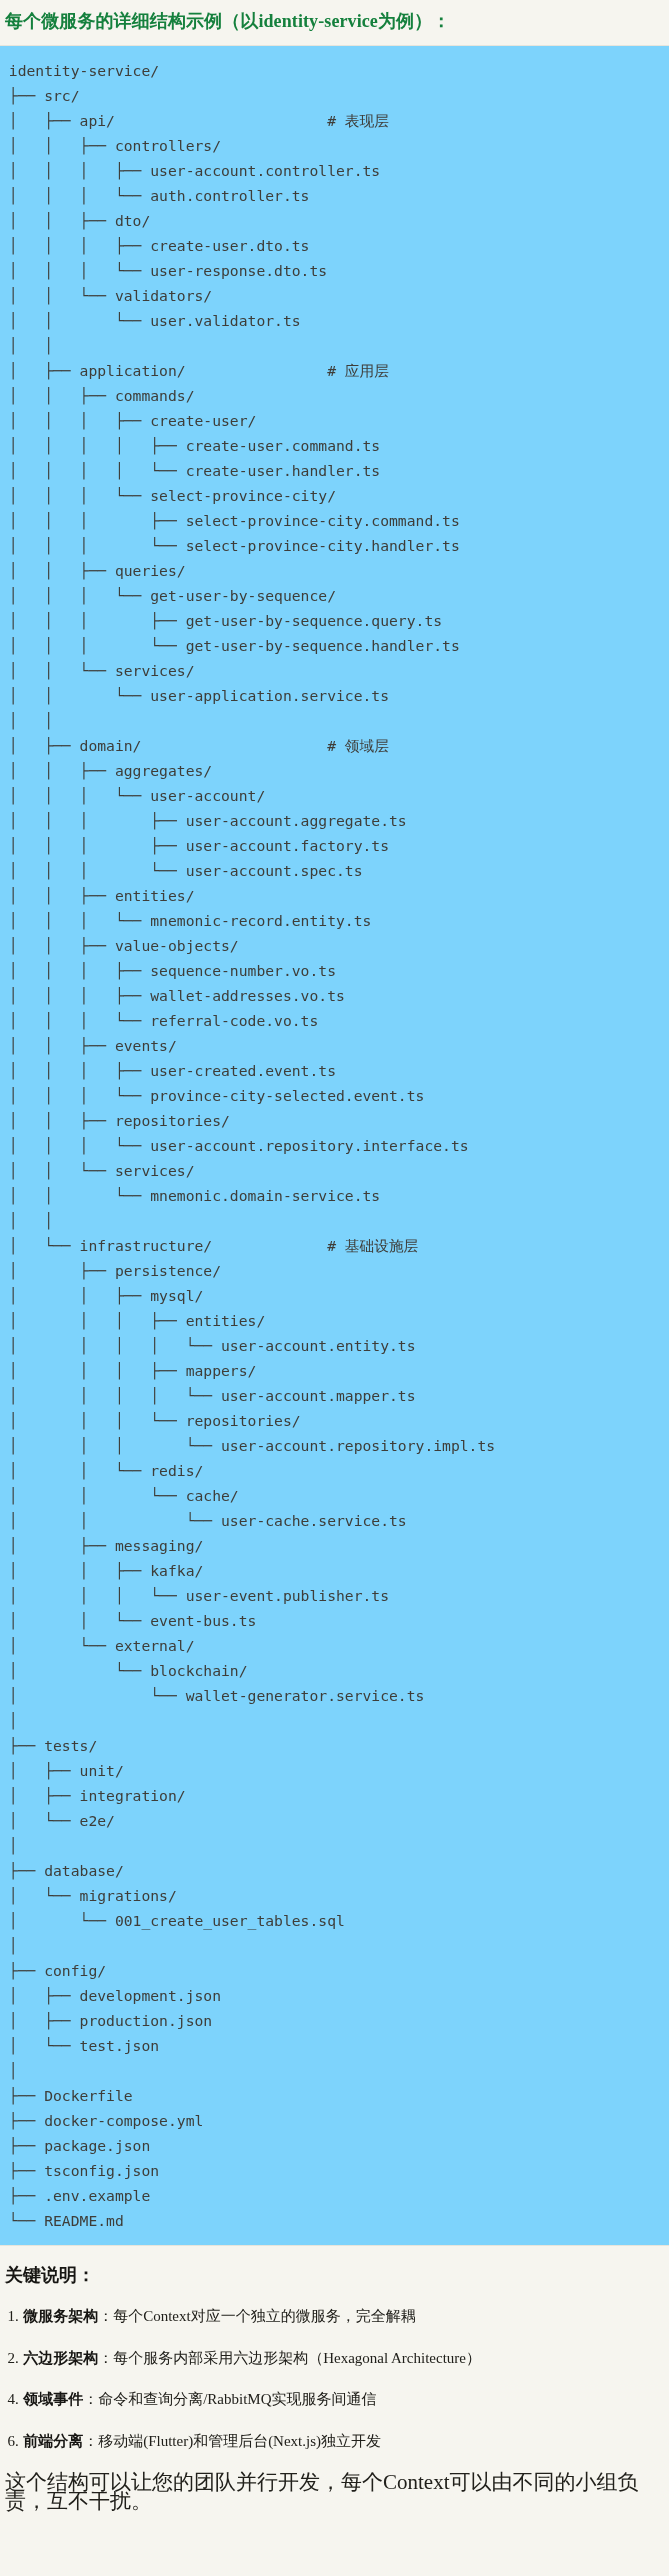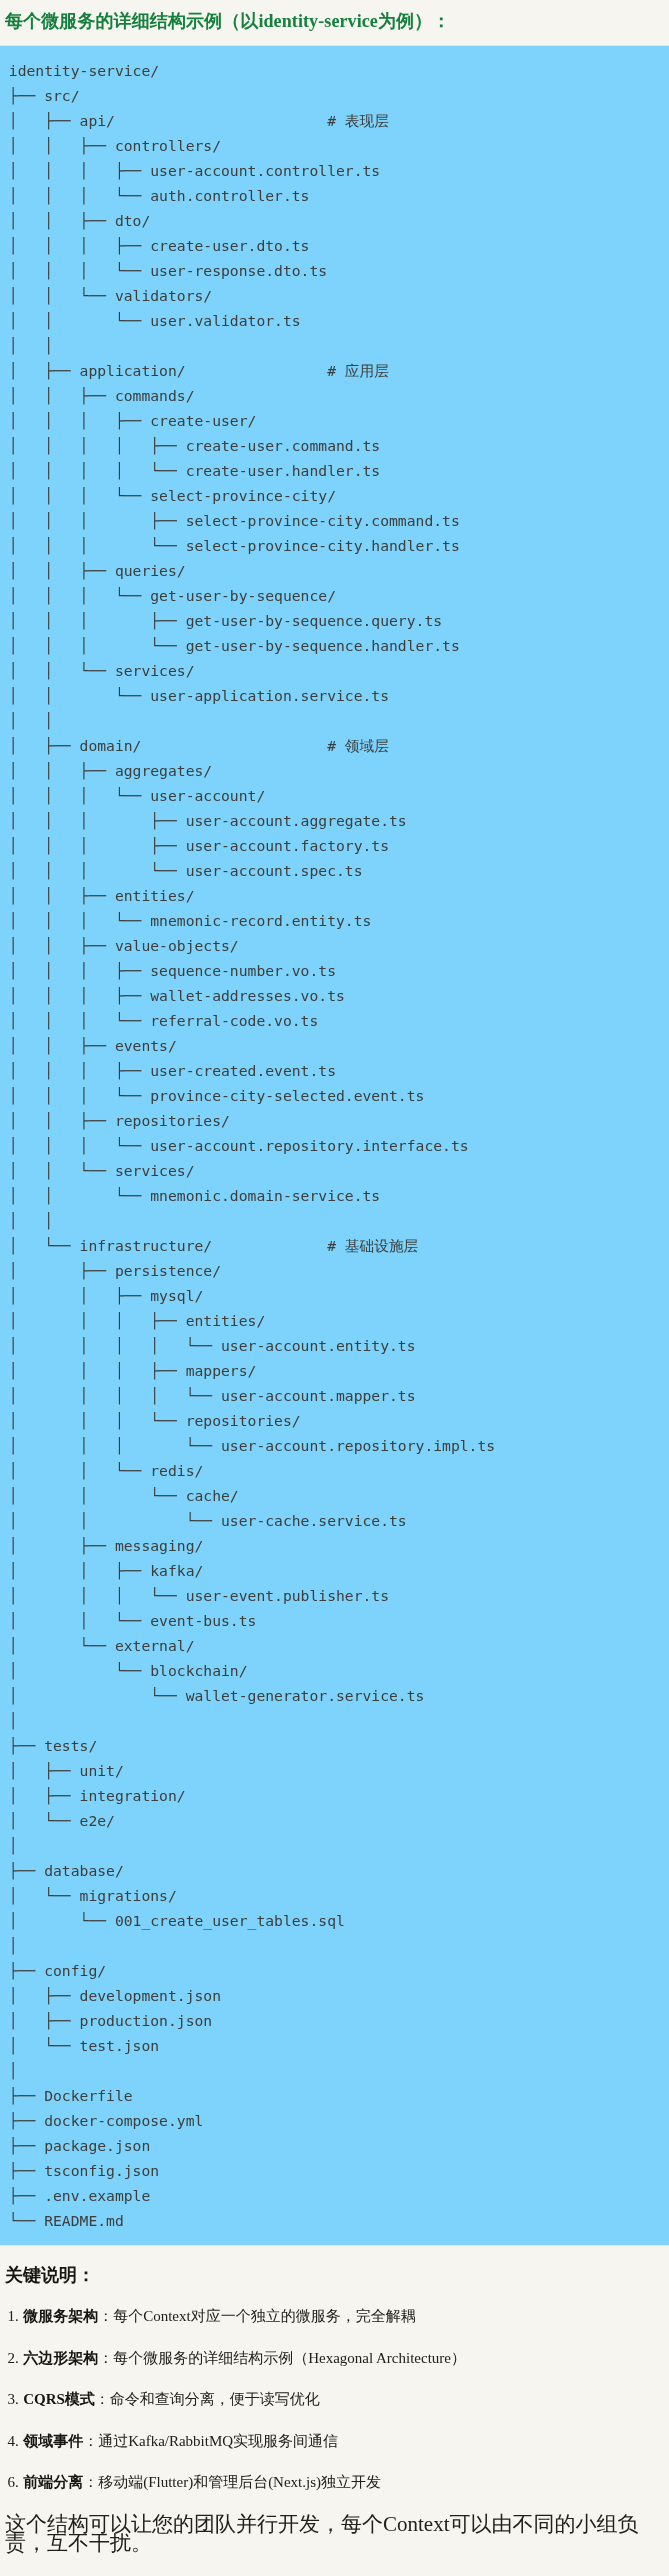--- a/index.html
+++ b/index.html
@@ -165,27 +165,24 @@
 
   <div class="notes">
 
     <div class="notes-heading">关键说明：</div>
 
     <ol class="notes-list">
       <li class="note-item">
         <span class="note-num">1.</span><span class="note-term">微服务架构</span><span class="note-desc">：每个Context对应一个独立的微服务，完全解耦</span>
       </li>
       <li class="note-item">
-        <span class="note-num">2.</span><span class="note-term">六边形架构</span><span class="note-desc">：每个微服务的详细结构示例（Hexagonal Architecture）</span>
+        <span class="note-num">2.</span><span class="note-term">六边形架构</span><span class="note-desc">：每个服务内部采用六边形架构（Hexagonal Architecture）</span>
       </li>
       <li class="note-item">
-        <span class="note-num">3.</span><span class="note-term">CQRS模式</span><span class="note-desc">：命令和查询分离，便于读写优化</span>
-      </li>
-      <li class="note-item">
-        <span class="note-num">4.</span><span class="note-term">领域事件</span><span class="note-desc">：通过Kafka/RabbitMQ实现服务间通信</span>
+        <span class="note-num">4.</span><span class="note-term">领域事件</span><span class="note-desc">：命令和查询分离/RabbitMQ实现服务间通信</span>
       </li>
       <li class="note-item">
         <span class="note-num">6.</span><span class="note-term">前端分离</span><span class="note-desc">：移动端(Flutter)和管理后台(Next.js)独立开发</span>
       </li>
     </ol>
 
     <p class="closing-paragraph">这个结构可以让您的团队并行开发，每个Context可以由不同的小组负责，互不干扰。</p>
 
   </div>
 

